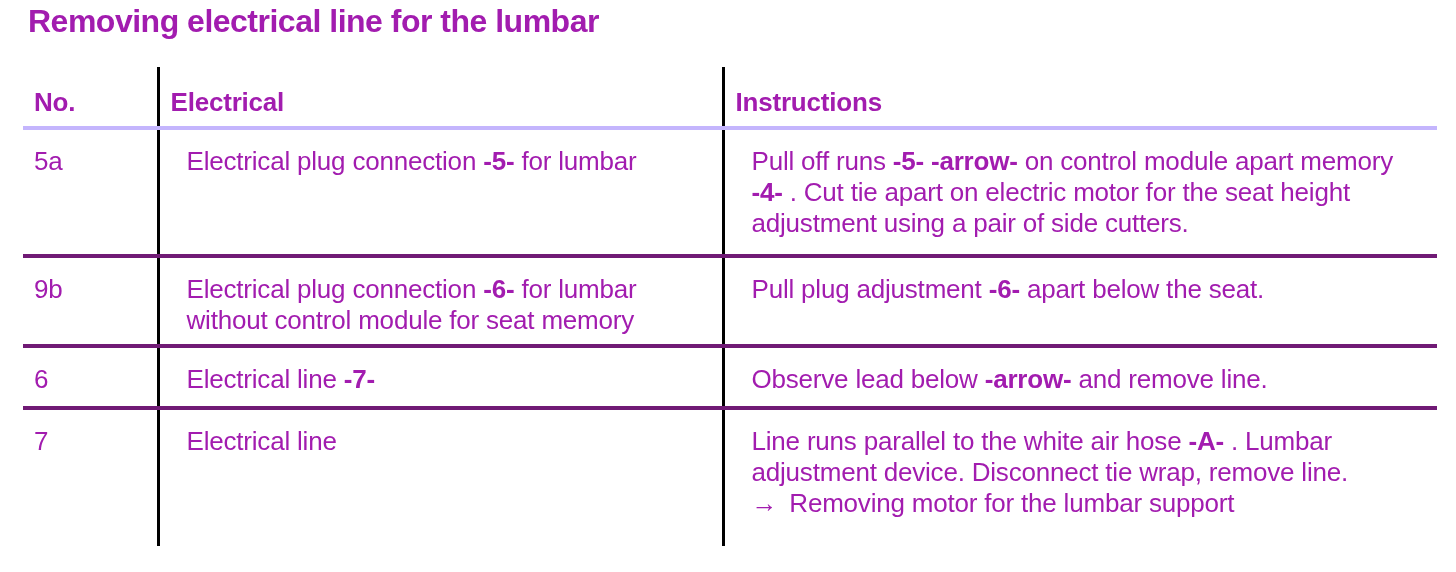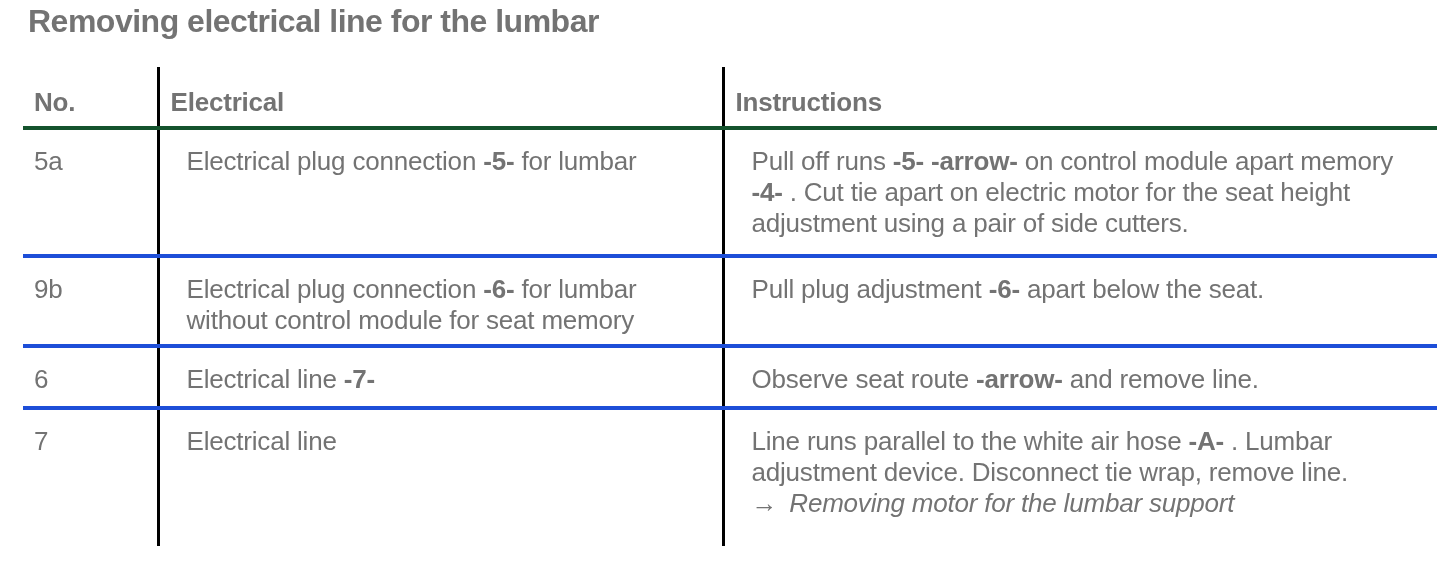--- a/index.html
+++ b/index.html
@@ -1,21 +1,21 @@
 <!DOCTYPE html>
 <html><head>
 <meta charset="utf-8">
 <style>
   html, body { margin: 0; padding: 0; background: #ffffff; }
   .page {
     position: relative;
     width: 1456px;
     height: 572px;
     background: #ffffff;
-    color: #737373;
+    color: #a21caf;
     font-family: "Liberation Sans", sans-serif;
     overflow: hidden;
   }
   .title {
     position: absolute;
     left: 28px;
     top: 3px;
     margin: 0;
     font-size: 32px;
     font-weight: bold;
@@ -41,30 +41,30 @@
     font-weight: normal;
     padding: 16px 8px 0 11px;
     letter-spacing: -0.2px;
     overflow: visible;
   }
   th {
     font-weight: bold;
     padding-top: 20px;
   }
   th + th, td + td { border-left: 3px solid #000000; }
-  thead th { border-bottom: 4px solid #14532d; }
-  tbody tr:not(:last-child) td { border-bottom: 4px solid #1d4ed8; }
+  thead th { border-bottom: 4px solid #c4b5fd; }
+  tbody tr:not(:last-child) td { border-bottom: 4px solid #701a75; }
   thead tr { height: 61px; }
   tr.row-h-128 { height: 128px; }
   tr.row-h-90  { height: 90px; }
   tr.row-h-62  { height: 62px; }
   tr.row-h-138 { height: 138px; }
   .line { white-space: nowrap; margin-left: 16px; }
   .b { font-weight: bold; }
-  .i { font-style: italic; }
+  .i { }
   .arrow {
     font-style: italic;
     margin-right: 12px;
   }
 </style>
 </head>
 <body>
 
 <div class="page">
 
@@ -104,21 +104,21 @@
         <td>
             <div class="line"><span>Pull plug adjustment </span><span class="b">-6-</span><span> apart below the seat.</span></div>
           </td>
       </tr>
       <tr class="row-h-62">
         <td>6</td>
         <td>
             <div class="line"><span>Electrical line </span><span class="b">-7-</span></div>
           </td>
         <td>
-            <div class="line"><span>Observe seat route </span><span class="b">-arrow-</span><span> and remove line.</span></div>
+            <div class="line"><span>Observe lead below </span><span class="b">-arrow-</span><span> and remove line.</span></div>
           </td>
       </tr>
       <tr class="row-h-138">
         <td>7</td>
         <td>
             <div class="line"><span>Electrical line</span></div>
           </td>
         <td>
             <div class="line"><span>Line runs parallel to the white air hose </span><span class="b">-A-</span><span> . Lumbar</span></div>
             <div class="line"><span>adjustment device. Disconnect tie wrap, remove line.</span></div>

